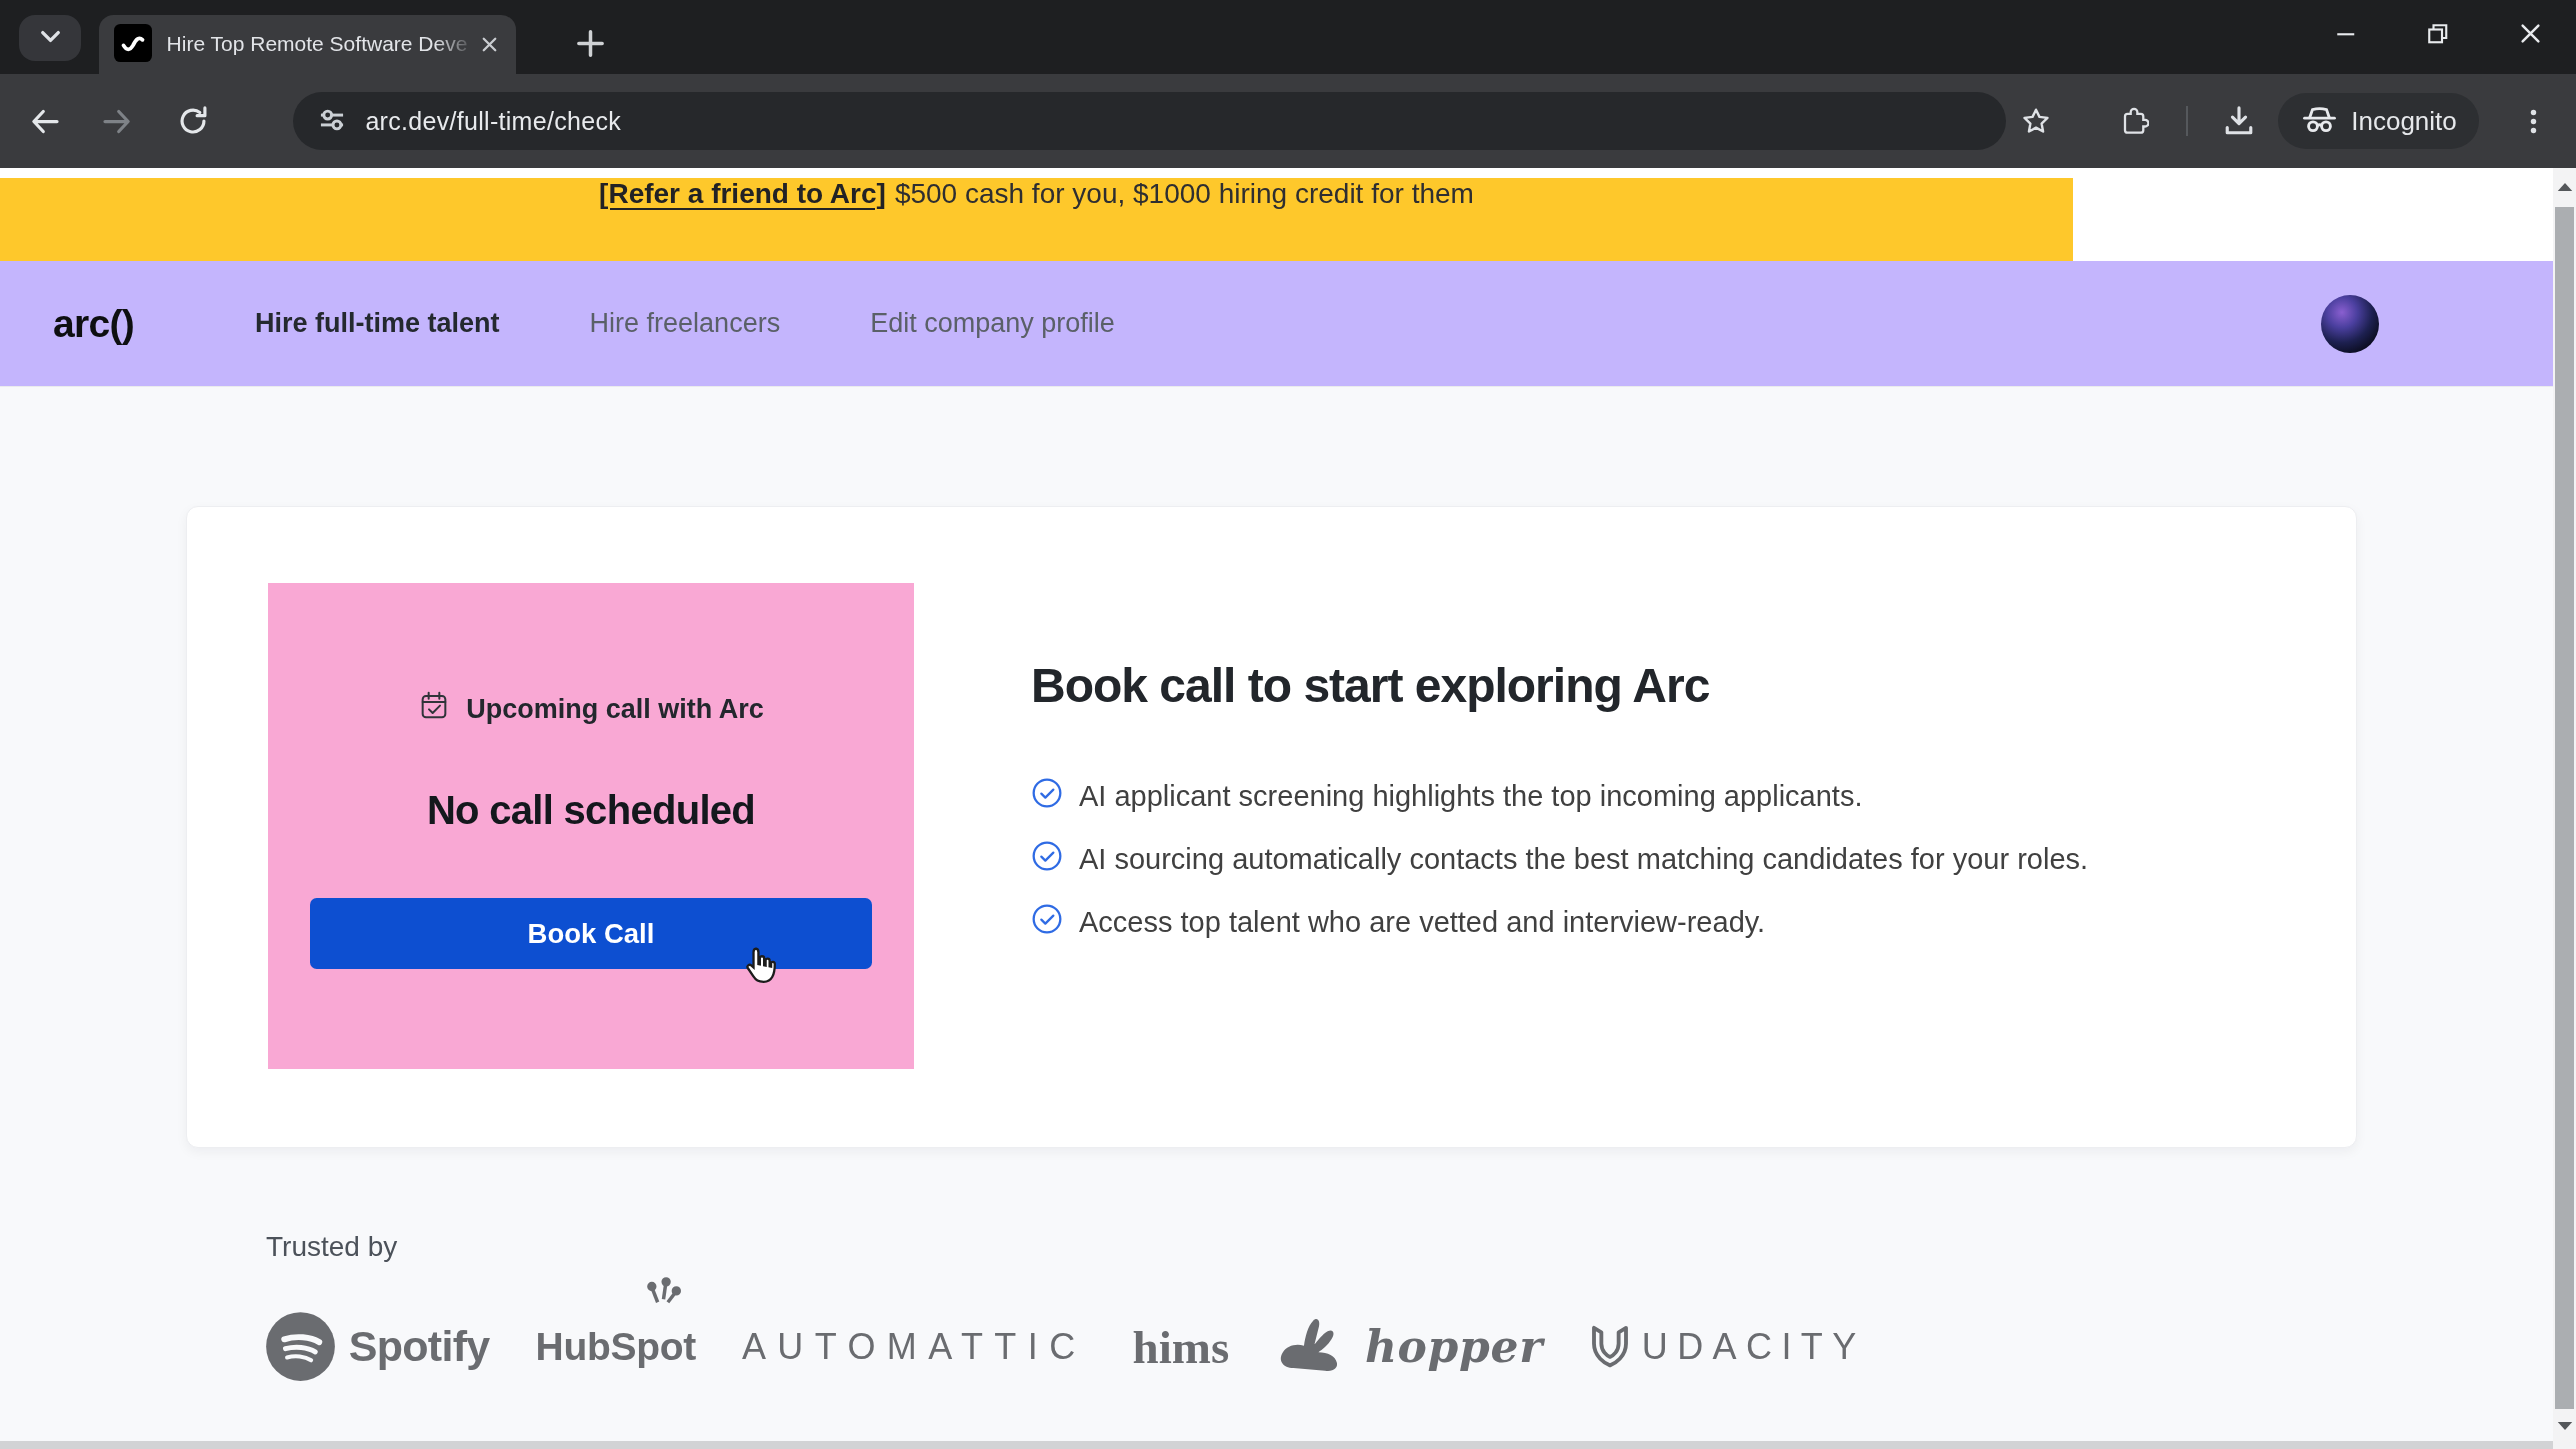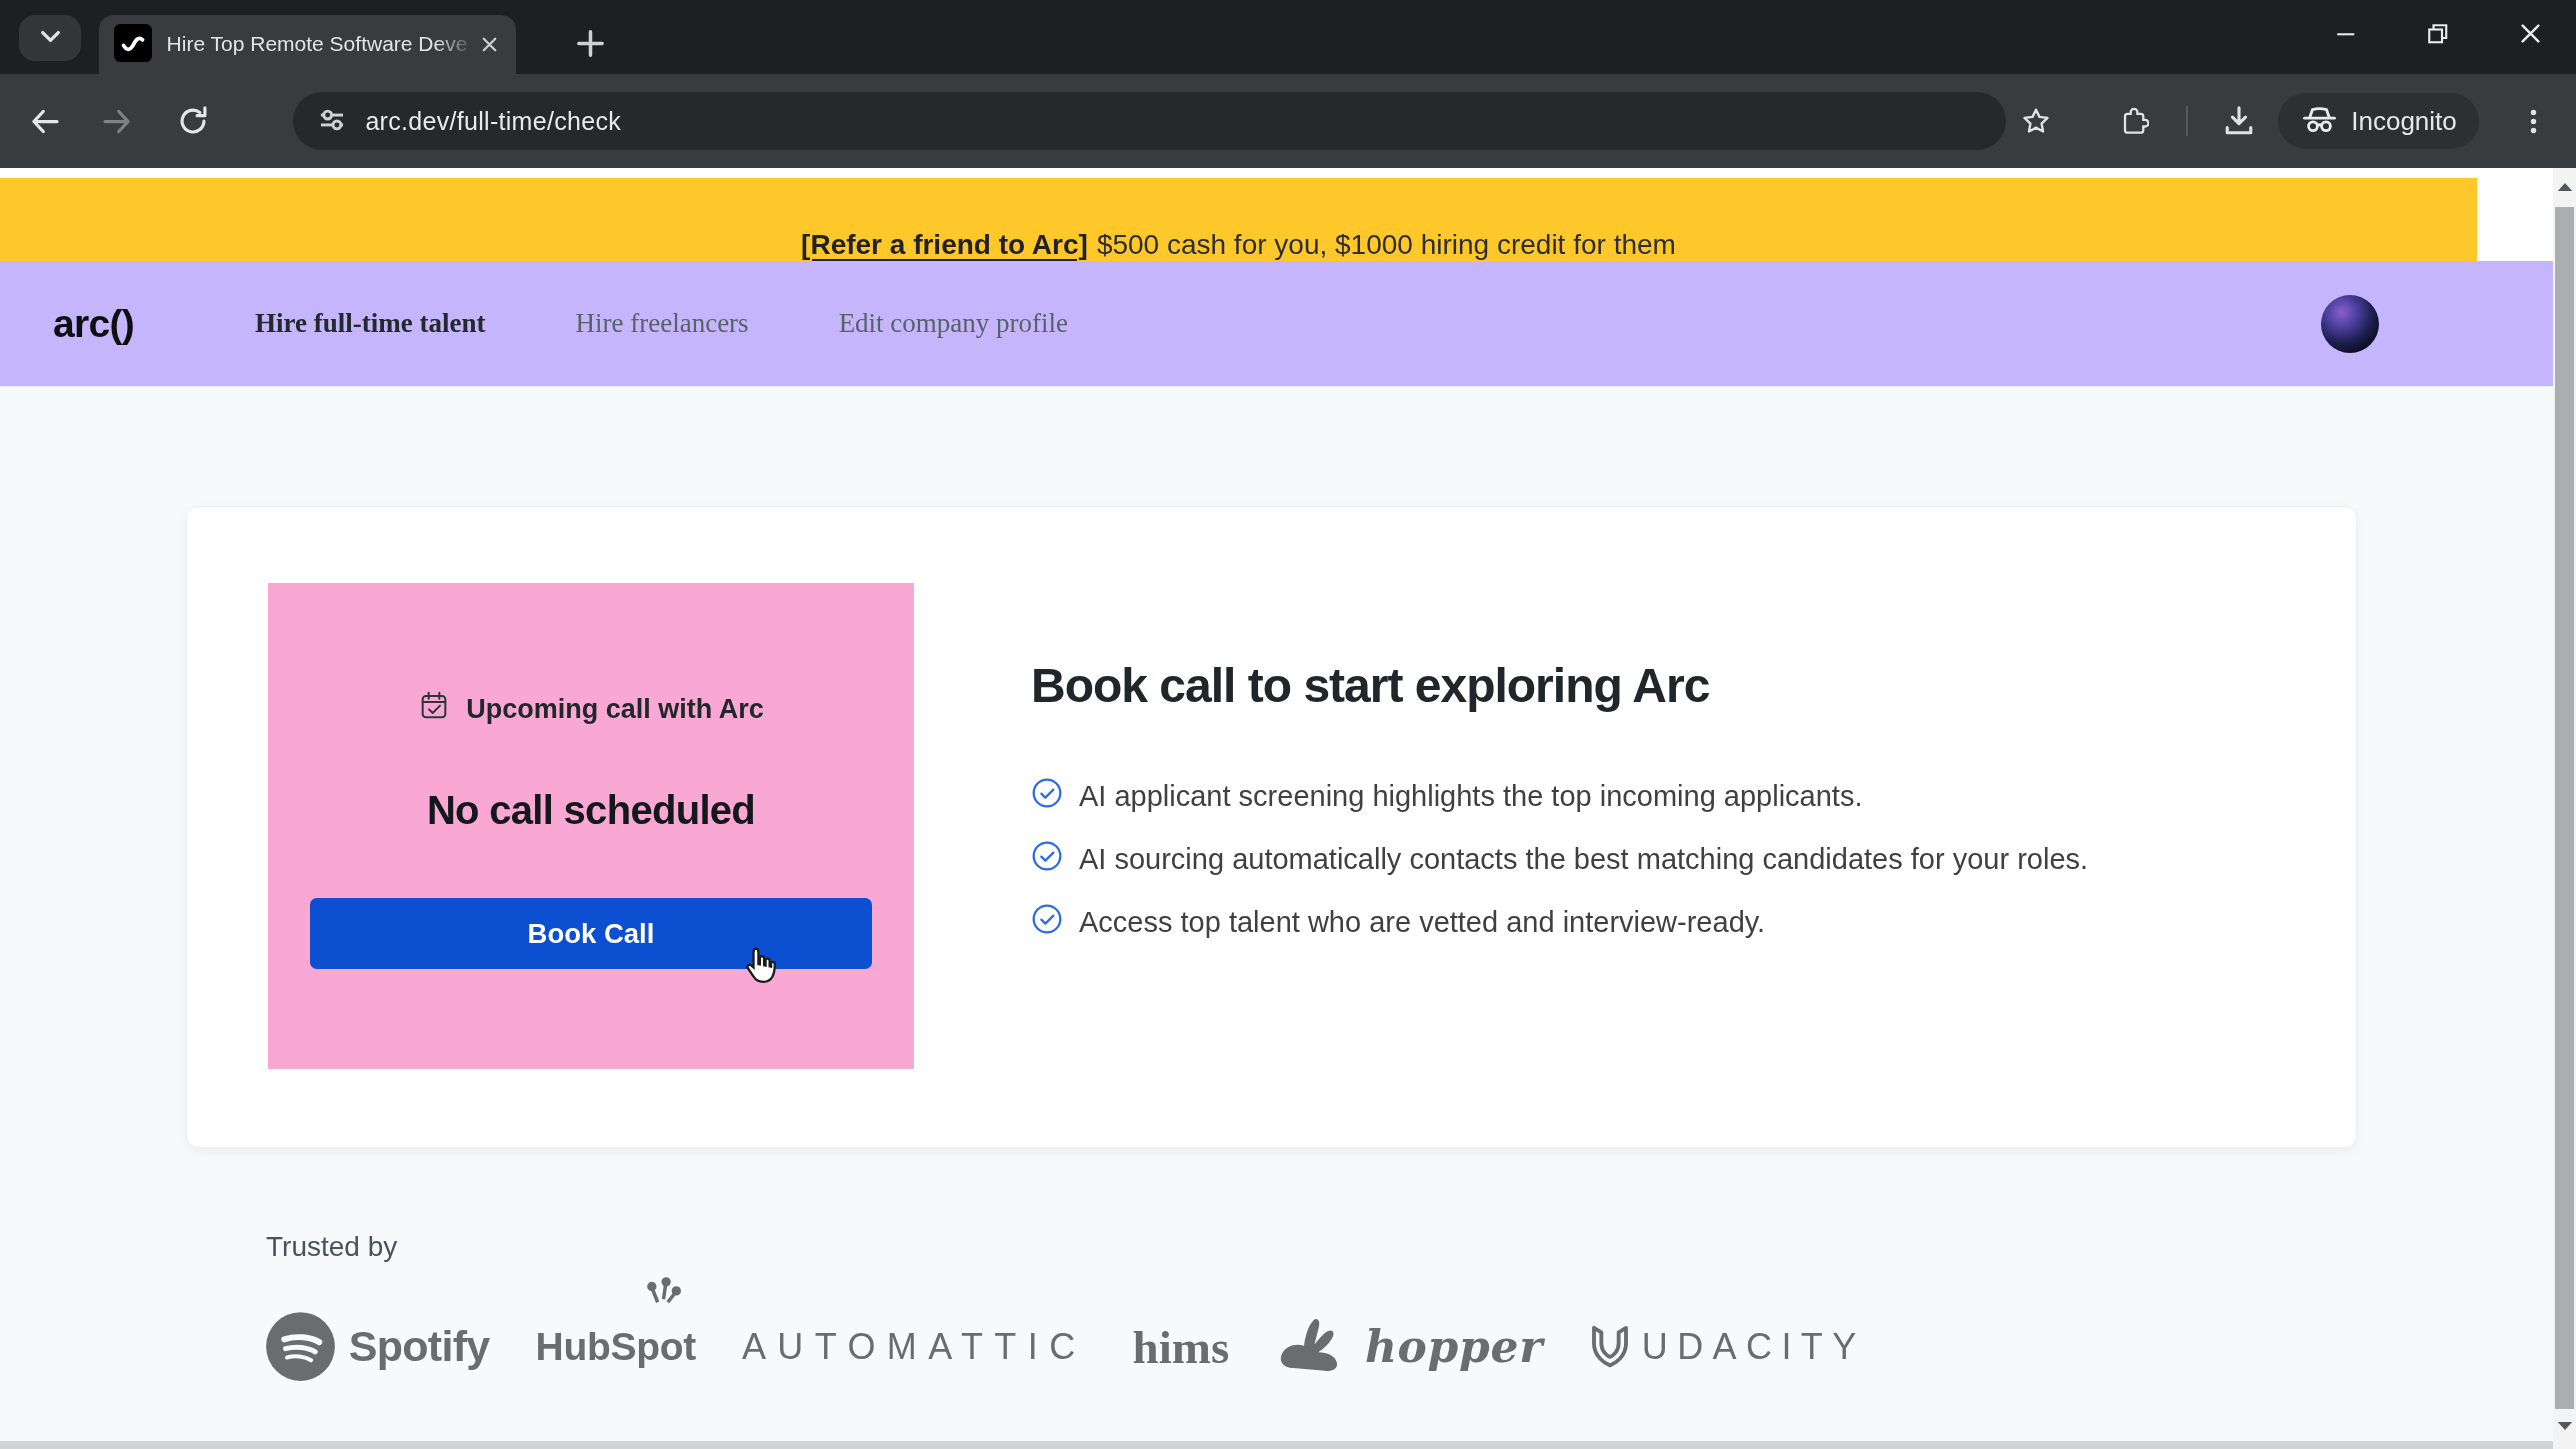--- a/index.html
+++ b/index.html
@@ -28,28 +28,28 @@
   .omnibox { position:absolute; left:293px; top:18px; width:1713px; height:58px; border-radius:29px;
              background:#26282B; display:flex; align-items:center; padding:0 23px; }
   .url-text { font-size:25px; color:#E8EAED; margin-left:17.4px; letter-spacing:0.3px; }
   .divider { position:absolute; left:2186px; top:32px; width:2px; height:29.5px; background:#55585C; }
   .incog-chip { position:absolute; left:2278px; top:19px; height:56px; min-width:201px; border-radius:28px;
                 background:#2D2F32; display:flex; align-items:center; justify-content:center; gap:12px; padding:0 20px; }
   .incog-label { font-size:26px; color:#E6E8EB; }
 
   
   .page { position:absolute; top:168px; left:0; width:2576px; height:1273px; background:#fff; }
-  .banner { position:absolute; top:10px; left:0; width:2477px; height:83px; background:var(--banner-bg,#FEC82B);
-            display:flex; align-items:flex-end; justify-content:center; font-size:28px; color:#2E2E31; gap:9px; }
+  .banner { position:absolute; top:10px; left:0; width:2073px; height:83px; background:var(--banner-bg,#FEC82B);
+            display:flex; align-items:flex-start; justify-content:center; font-size:28px; color:#2E2E31; gap:9px; }
   .banner-link { font-weight:700; text-decoration:underline; text-underline-offset:4.7px; text-decoration-thickness:2px; color:#222225; }
 
   .site-nav { position:absolute; top:93px; left:0; width:2553px; height:126px; background:#c4b5fd;
               border-bottom:1.3px solid #EAEBEE; display:flex; align-items:center; padding:0 174px 0 53px; }
   .logo { font-size:39px; font-weight:800; color:#0E0F11; letter-spacing:-0.7px; margin-right:121px; }
-  .nav-link { font-size:27px; color:#5A6068; margin-right:90px;font-family:Liberation Serif, serif; }
+  .nav-link { font-size:27px; color:#5A6068; margin-right:90px; }
   .nav-link.active { color:#24292F; font-weight:700; }
   .avatar { margin-left:auto; width:58px; height:58px; border-radius:50%;
             background:radial-gradient(circle at 36% 30%, #8a5fd0 0%, #4a3f9e 28%, #1d2050 55%, #0a0b1c 80%),
                        radial-gradient(circle at 70% 75%, #2d6bd8 0%, transparent 40%); }
 
   .content { position:absolute; top:219px; left:0; width:2553px; height:1054px; background:#F8F9FB; }
 
   .card { position:absolute; left:186px; top:119px; width:2171px; height:642px; background:#fff;
           border:0.7px solid #EDEEF1; border-radius:12px; box-shadow:0 4px 12px rgba(16,24,40,.05); }
   .panel { position:absolute; left:81px; top:76px; width:646px; height:486px; background:#f9a8d4; }

